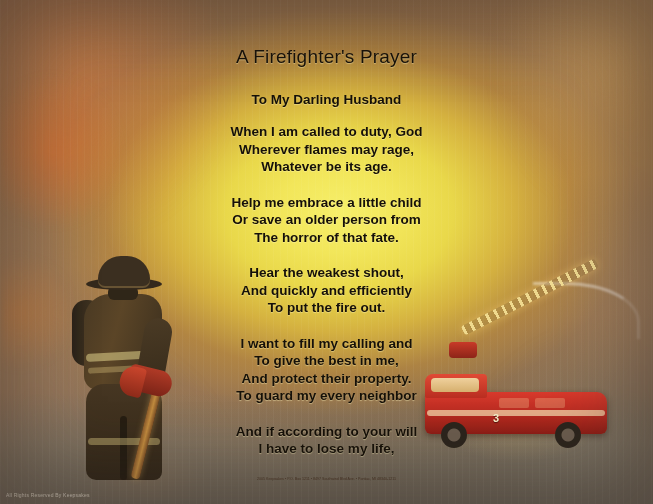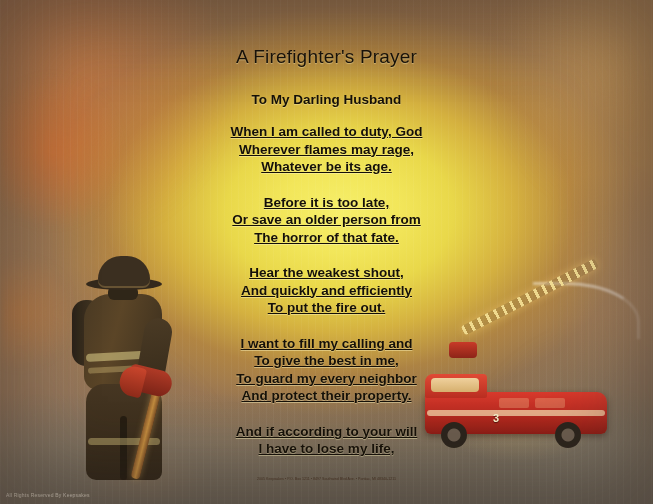--- a/index.html
+++ b/index.html
@@ -105,21 +105,21 @@
     font-size: 13.5px;
     font-weight: bold;
     margin-bottom: 16px;
   }
   .stanza {
     font-size: 13.5px;
     font-weight: bold;
     line-height: 17.5px;
     margin-bottom: 18px;
   }
-  .stanza .line { display: block; white-space: nowrap; text-decoration: underline; }
+  .stanza .line { display: block; white-space: nowrap; }
 
   
   .firefighter {
     position: absolute;
     left: 46px;
     top: 256px;
     width: 170px;
     height: 230px;
   }
   .ff-part { position: absolute; }
@@ -345,34 +345,34 @@
   <div class="poem">
     <div class="poem-title">A Firefighter's Prayer</div>
     <div class="poem-dedication">To My Darling Husband</div>
     <div id="stanzas">
         <div class="stanza">
           <span class="line">When I am called to duty, God</span>
           <span class="line">Wherever flames may rage,</span>
           <span class="line">Whatever be its age.</span>
         </div>
         <div class="stanza">
-          <span class="line">Before it is too late,</span>
+          <span class="line">Help me embrace a little child</span>
           <span class="line">Or save an older person from</span>
           <span class="line">The horror of that fate.</span>
         </div>
         <div class="stanza">
           <span class="line">Hear the weakest shout,</span>
           <span class="line">And quickly and efficiently</span>
           <span class="line">To put the fire out.</span>
         </div>
         <div class="stanza">
           <span class="line">I want to fill my calling and</span>
           <span class="line">To give the best in me,</span>
+          <span class="line">And protect their property.</span>
           <span class="line">To guard my every neighbor</span>
-          <span class="line">And protect their property.</span>
         </div>
         <div class="stanza">
           <span class="line">And if according to your will</span>
           <span class="line">I have to lose my life,</span>
         </div>
       </div>
   </div>
 
   <div class="fineprint">2005 Keepsakes • P.O. Box 1211 • 8497 Southwind Blvd Ave. • Pontiac, MI 48340-1211</div>
   <div class="corner-credit">All Rights Reserved By Keepsakes</div>

